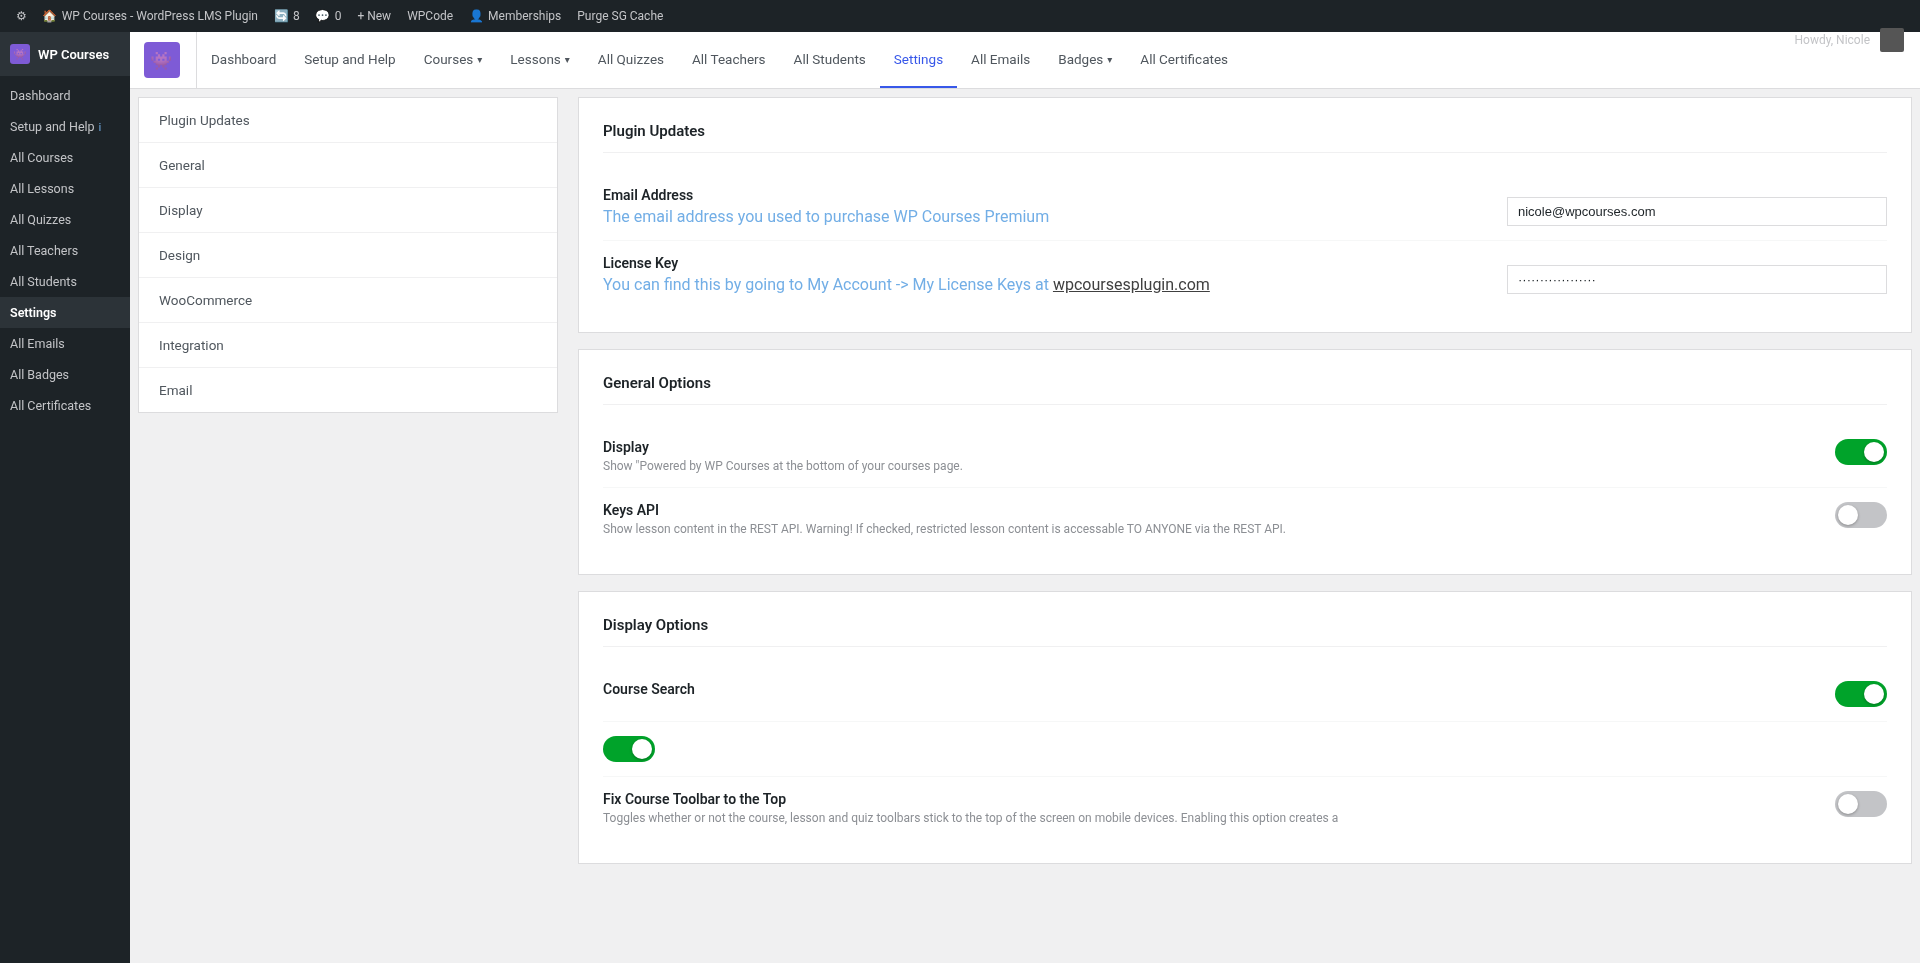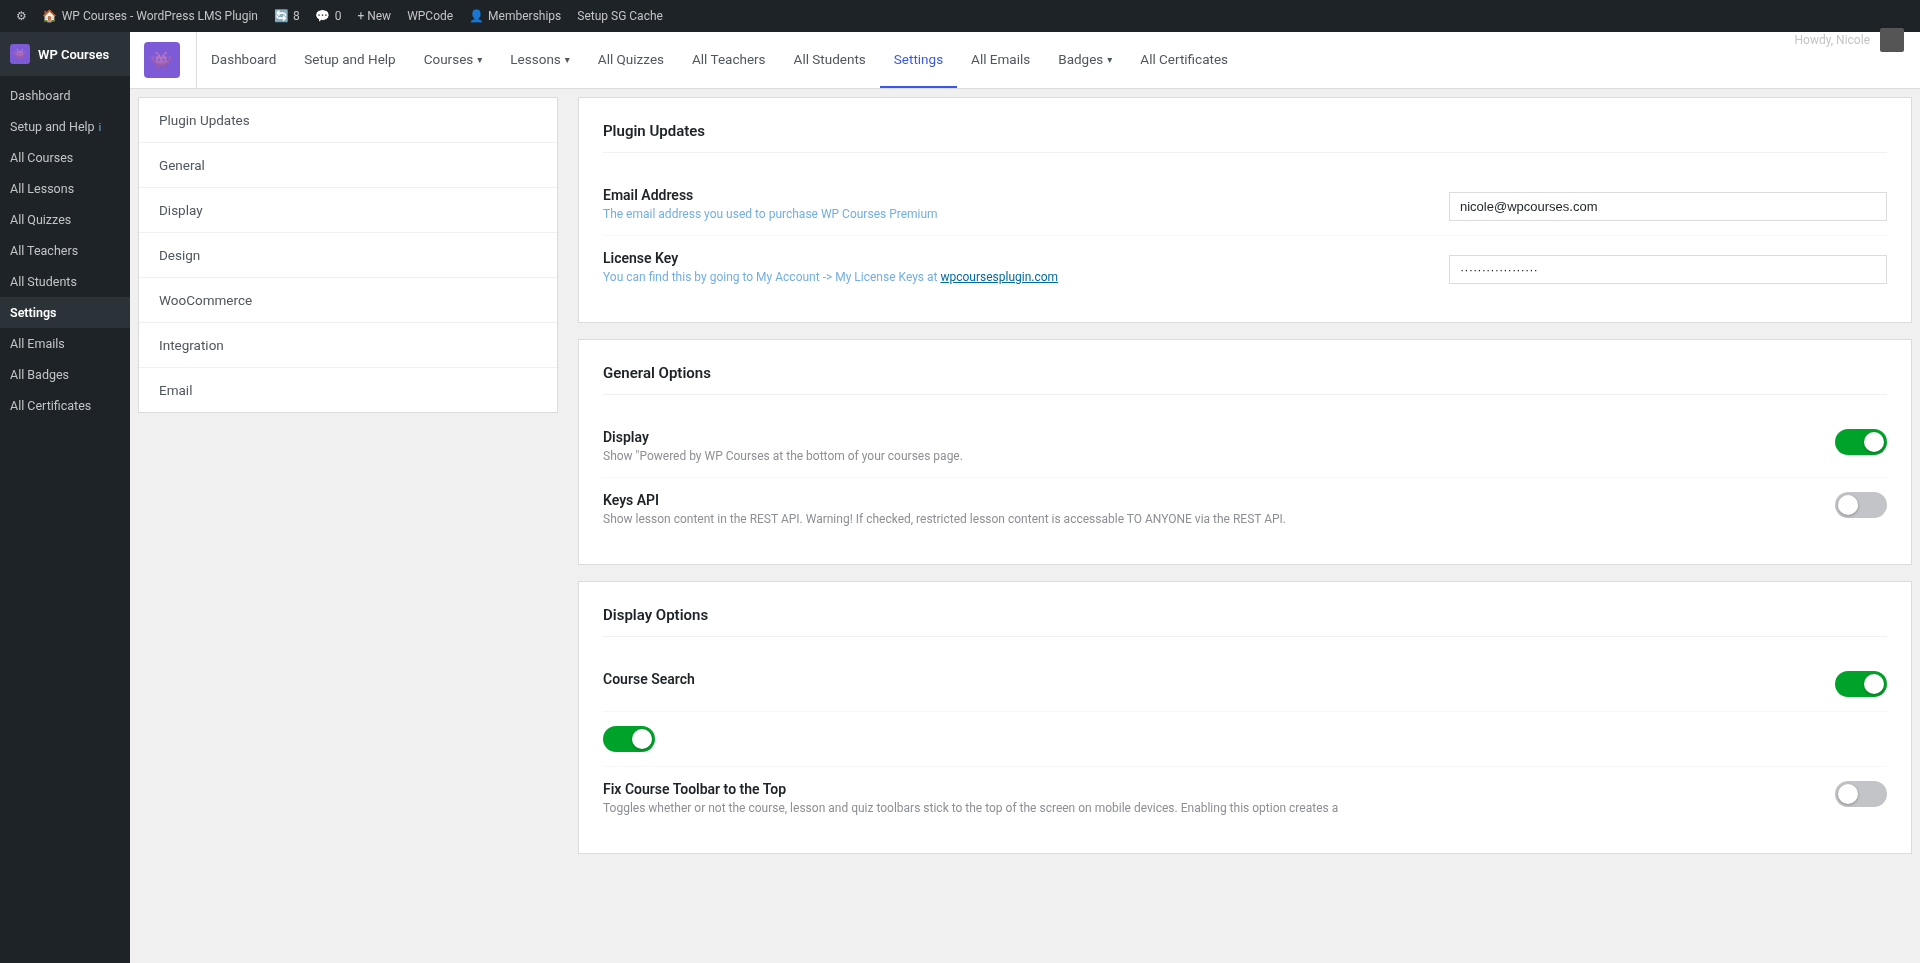--- a/index.html
+++ b/index.html
@@ -161,28 +161,28 @@
     
     .setting-row {
       display: flex;
       align-items: flex-start;
       justify-content: space-between;
       padding: 14px 0;
       border-bottom: 1px solid #f6f7f7;
     }
     .setting-row:last-child { border-bottom: none; }
     .setting-label { font-size: 14px; font-weight: 600; color: #1d2327; margin-bottom: 4px; }
-    .setting-desc { font-size: 12px; color: #72aee6; }
-    .setting-desc a { color: #0369a1; margin-top: 28px; }
+    .setting-desc { font-size: 16px; color: #72aee6; }
+    .setting-desc a { color: #404040; margin-top: 28px; }
     .setting-desc-dark { font-size: 12px; color: #8c8f94; }
     .setting-left { flex: 1; padding-right: 40px; }
 
     
     .text-input {
-      width: 438px;
+      width: 380px;
       padding: 6px 10px;
       border: 1px solid #dcdcde;
       font-size: 13px;
       color: #1d2327;
       outline: none;
     }
 
     
     .toggle {
       position: relative;
@@ -246,21 +246,21 @@
     <span>+ New</span>
   </div>
   <div class="admin-bar-item">
     <span>WPCode</span>
   </div>
   <div class="admin-bar-item">
     <span>👤</span>
     <span>Memberships</span>
   </div>
   <div class="admin-bar-item">
-    <span>Setup SG Cache</span>
+    <span>Purge SG Cache</span>
   </div>
   <div class="admin-bar-right">
     <div class="admin-bar-item">
       <span>Howdy, Nicole</span>
       <span style="display:inline-block;width:24px;height:24px;background:#555;border-radius:2px;margin-left:6px;"></span>
     </div>
   </div>
 </div>
 
 <div class="layout">

